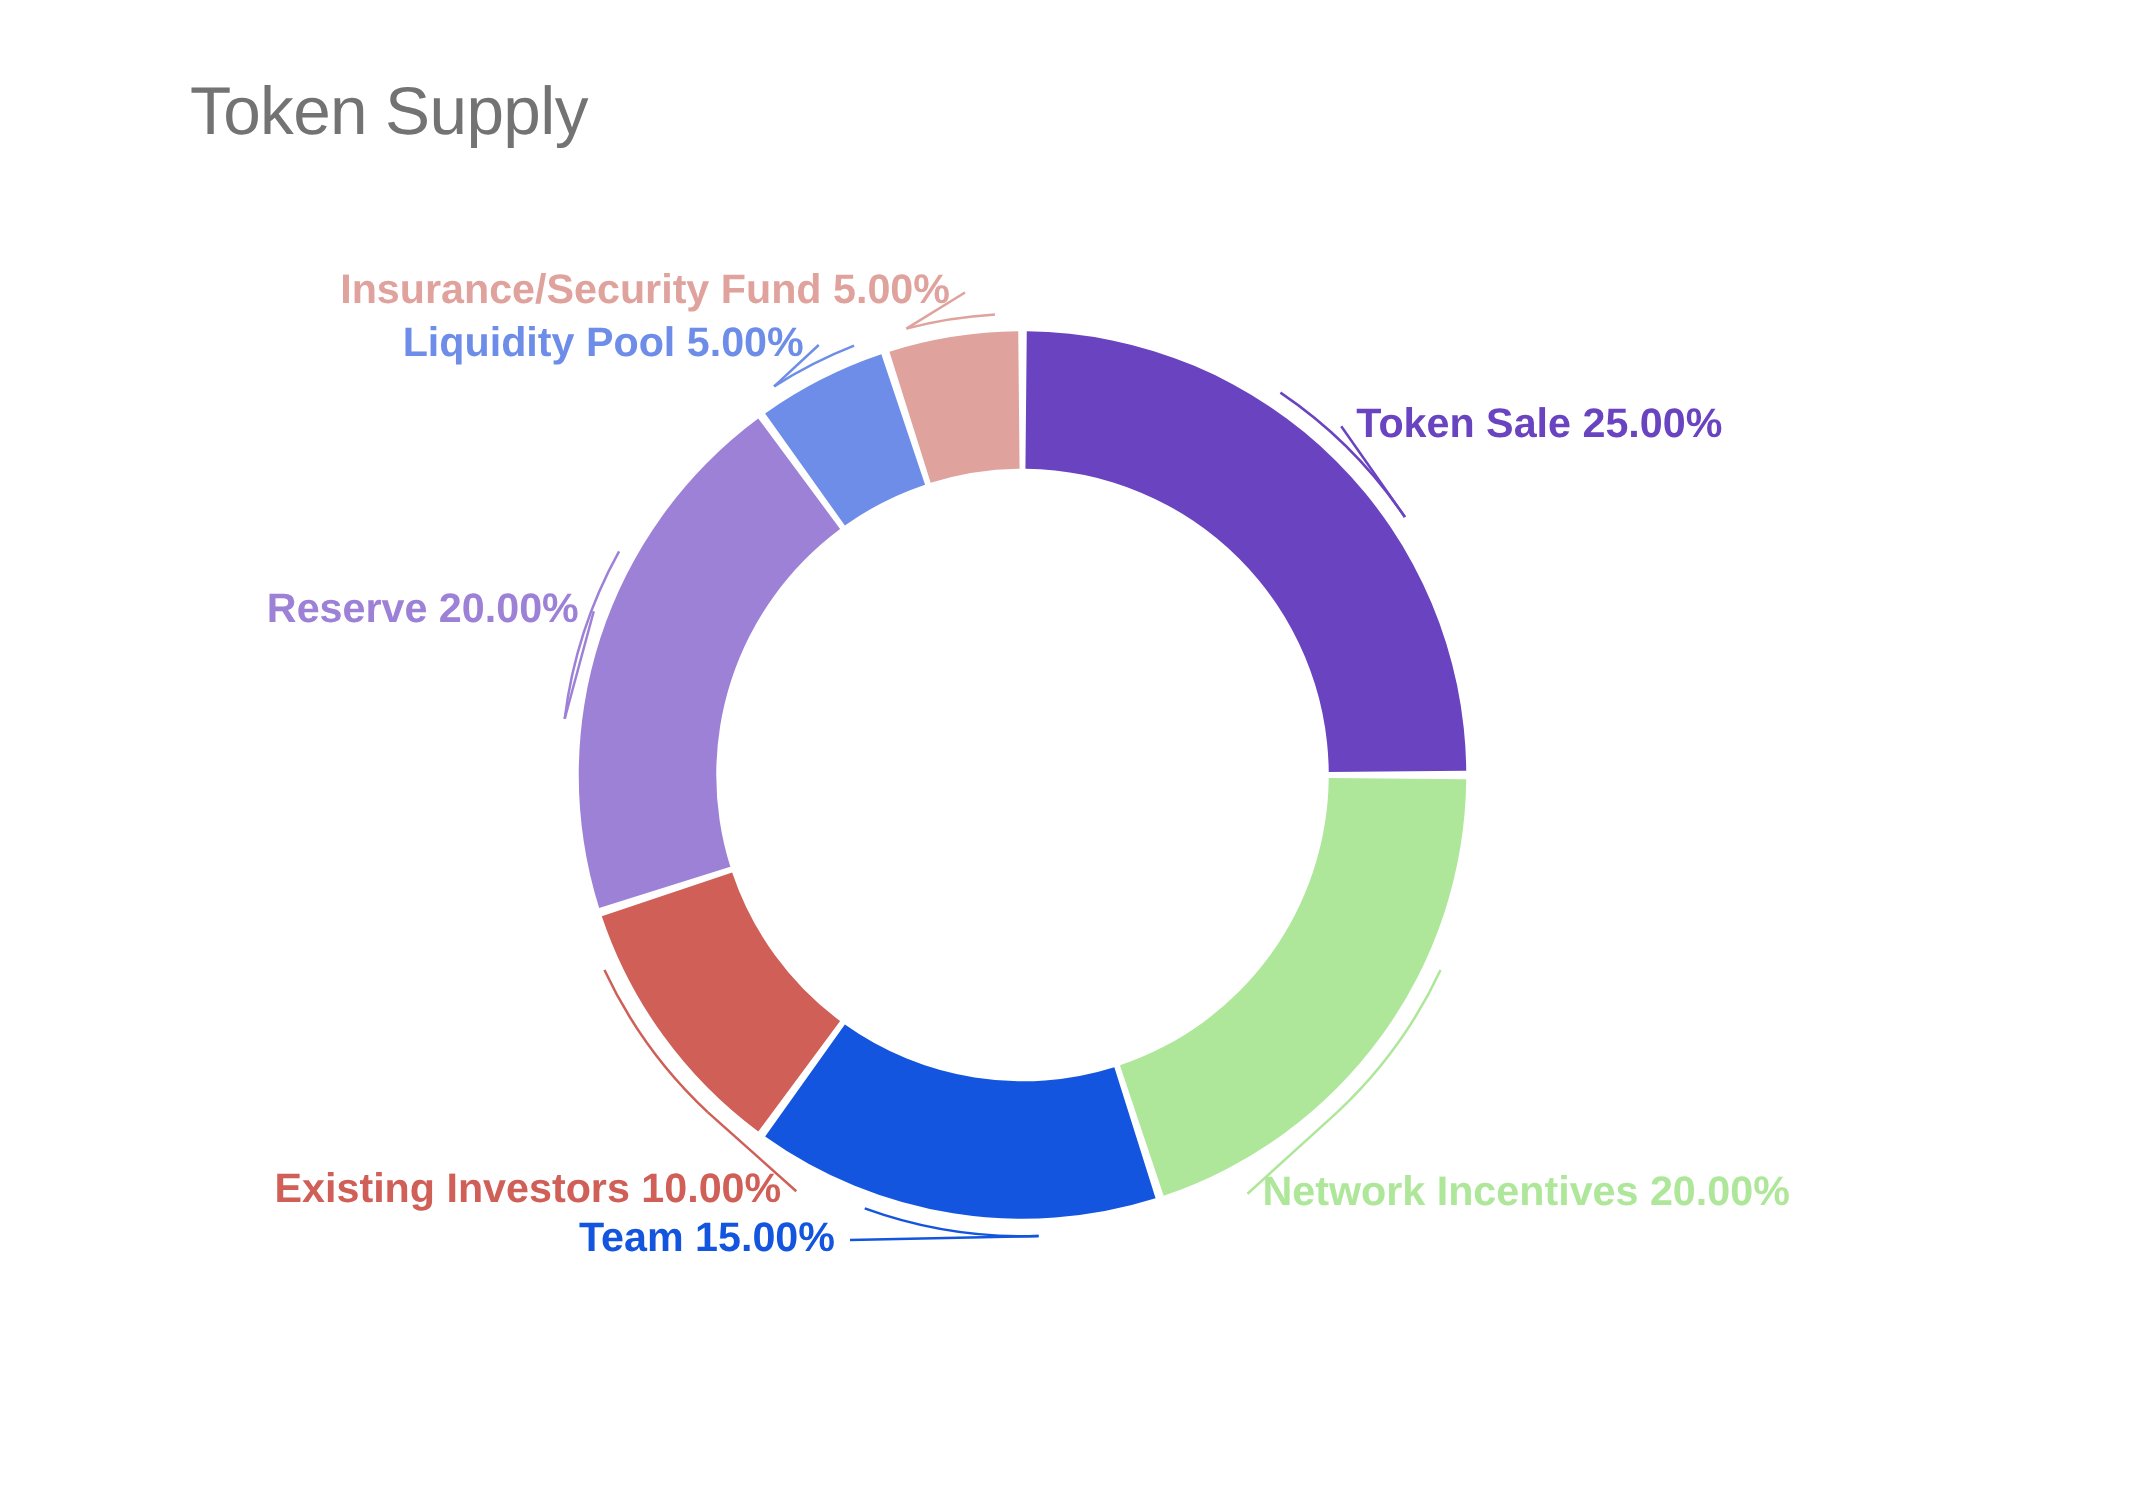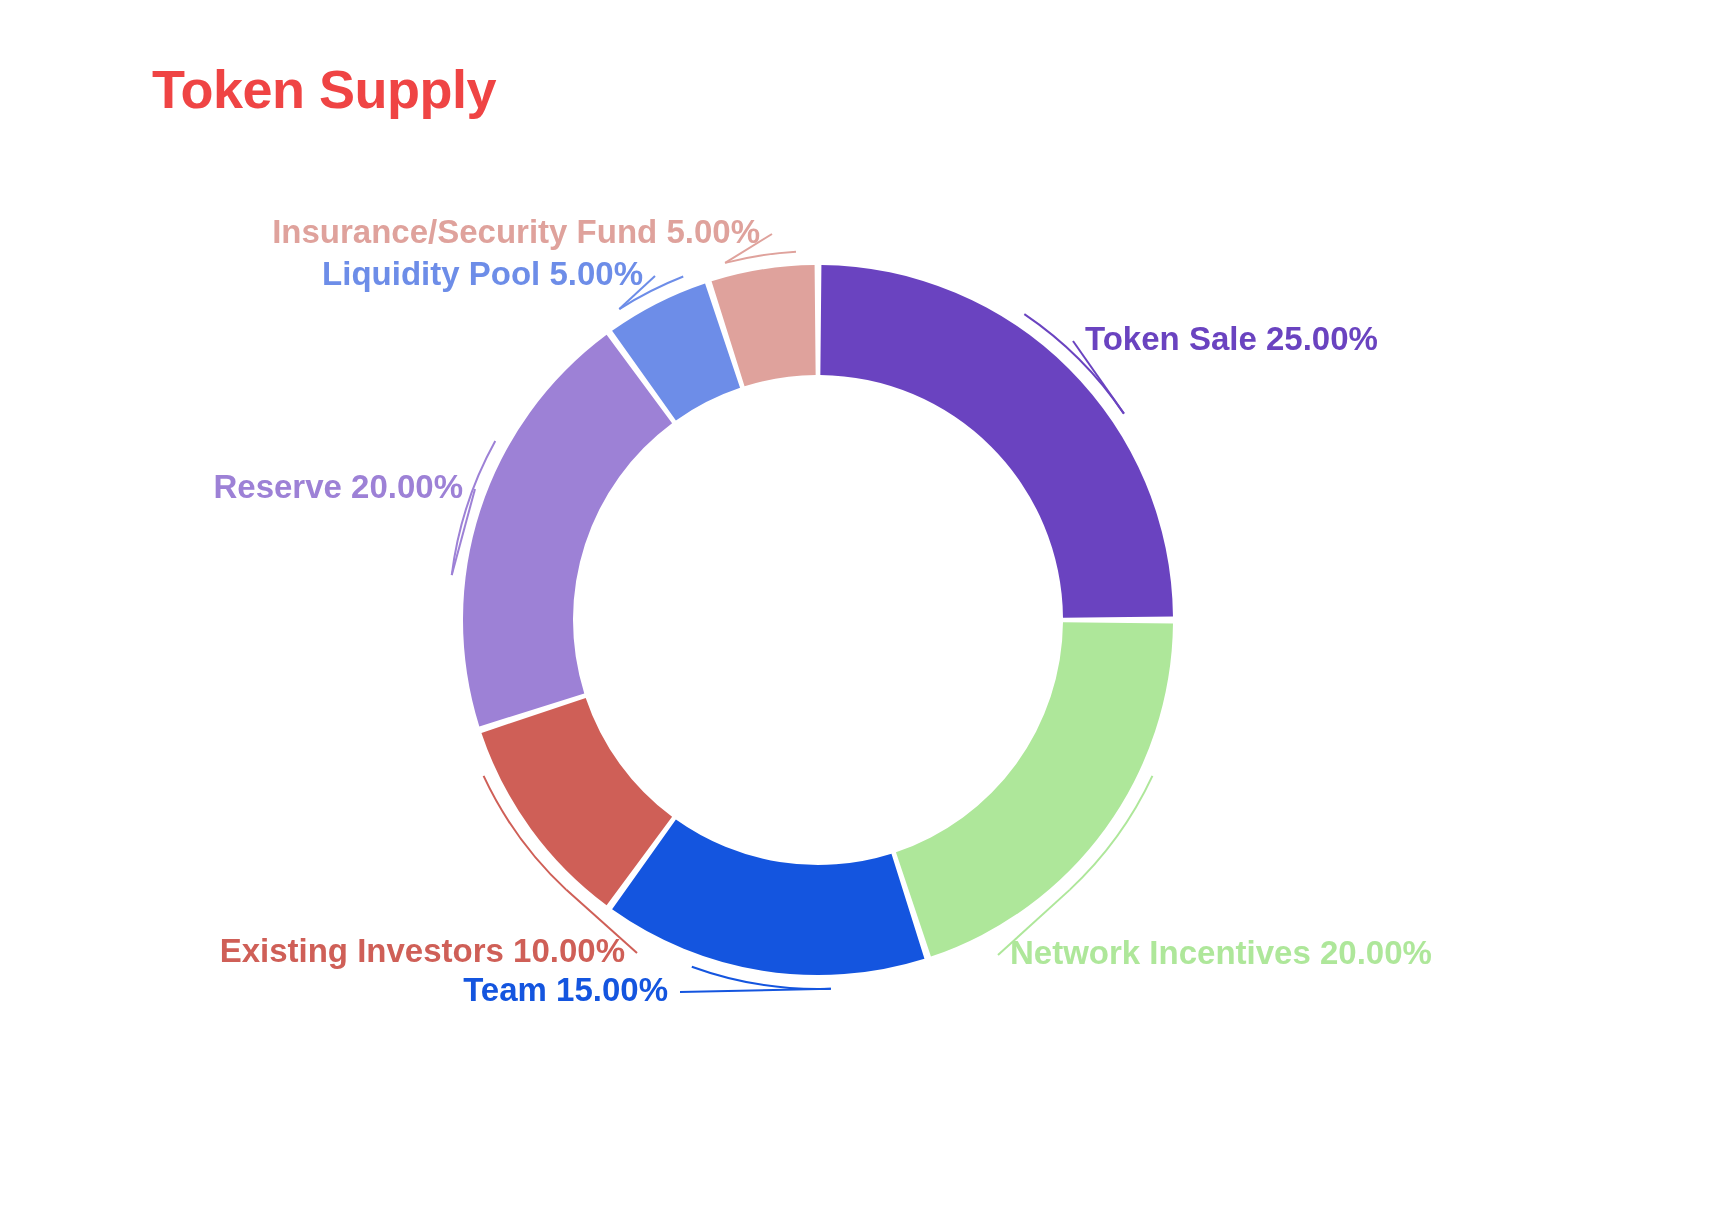--- a/index.html
+++ b/index.html
@@ -19,22 +19,22 @@
     left: 0;
     top: 0;
     width: 1716px;
     height: 1206px;
   }
   #chart-title {
     position: absolute;
     left: 152px;
     top: 58px;
     font-size: 54px;
-    font-weight: bold;
-    color: #ef4444;
+    font-weight: normal;
+    color: #737373;
     letter-spacing: -0.5px;
     white-space: nowrap;
   }
   svg.donut-svg {
     position: absolute;
     left: 0;
     top: 0;
     width: 1716px;
     height: 1206px;
     display: block;

